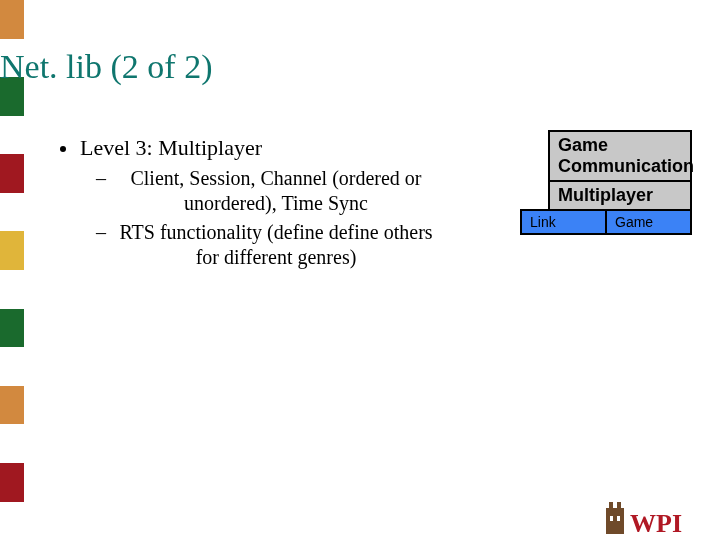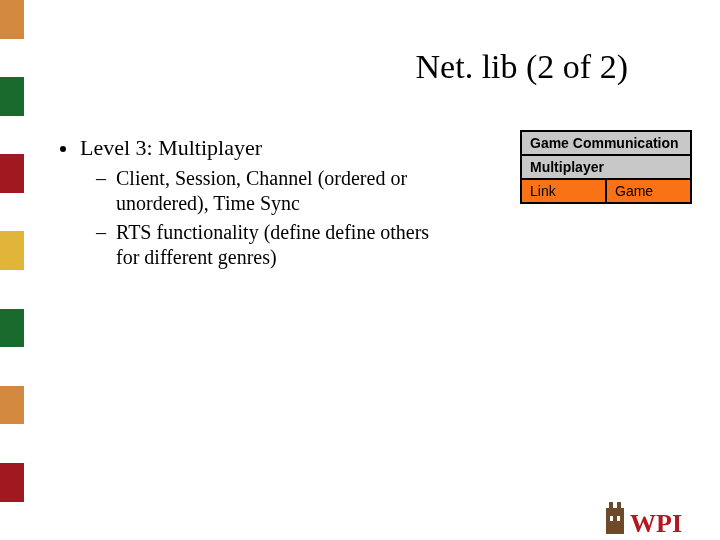--- a/index.html
+++ b/index.html
@@ -19,23 +19,23 @@
     height: 540px;
     display: flex;
     flex-direction: column;
   }
   .sidebar .seg { width: 24px; flex: 1; }
   .title {
     position: absolute;
     top: 48px;
     left: 0;
     width: 628px;
-    text-align: right;
+    text-align: left;
     font-size: 34px;
-    color: #000000;
+    color: #0f766e;
   }
   .content {
     position: absolute;
     top: 130px;
     left: 60px;
     width: 400px;
     color: #000;
   }
   .bullet-row {
     display: flex;
@@ -64,44 +64,46 @@
   .sub-dash {
     font-size: 20px;
     margin-right: 10px;
     line-height: 1.25;
     flex-shrink: 0;
   }
   .sub-text {
     font-size: 20px;
     line-height: 1.25;
     max-width: 320px;
+    text-align: center;
   }
   .diagram {
     position: absolute;
     top: 132px;
     right: 28px;
     width: 172px;
     font-family: Arial, Helvetica, sans-serif;
   }
   .diagram .box {
     border: 2px solid #000;
     background: #c8c8c8;
     color: #000;
-    font-size: 14px;
+    font-size: 18px;
     padding: 3px 8px;
     margin-top: -2px;
+    margin-left: 28px;
   }
   .diagram .box.bold { font-weight: bold; }
   .diagram .bottom-row {
     display: flex;
     margin-top: -2px;
   }
   .diagram .bottom-row .half {
     border: 2px solid #000;
-    background: #f97316;
+    background: #3b82f6;
     color: #000;
     font-size: 14px;
     padding: 3px 8px;
     flex: 1;
   }
   .diagram .bottom-row .half + .half { margin-left: -2px; }
   .logo {
     position: absolute;
     right: 20px;
     bottom: 0;

